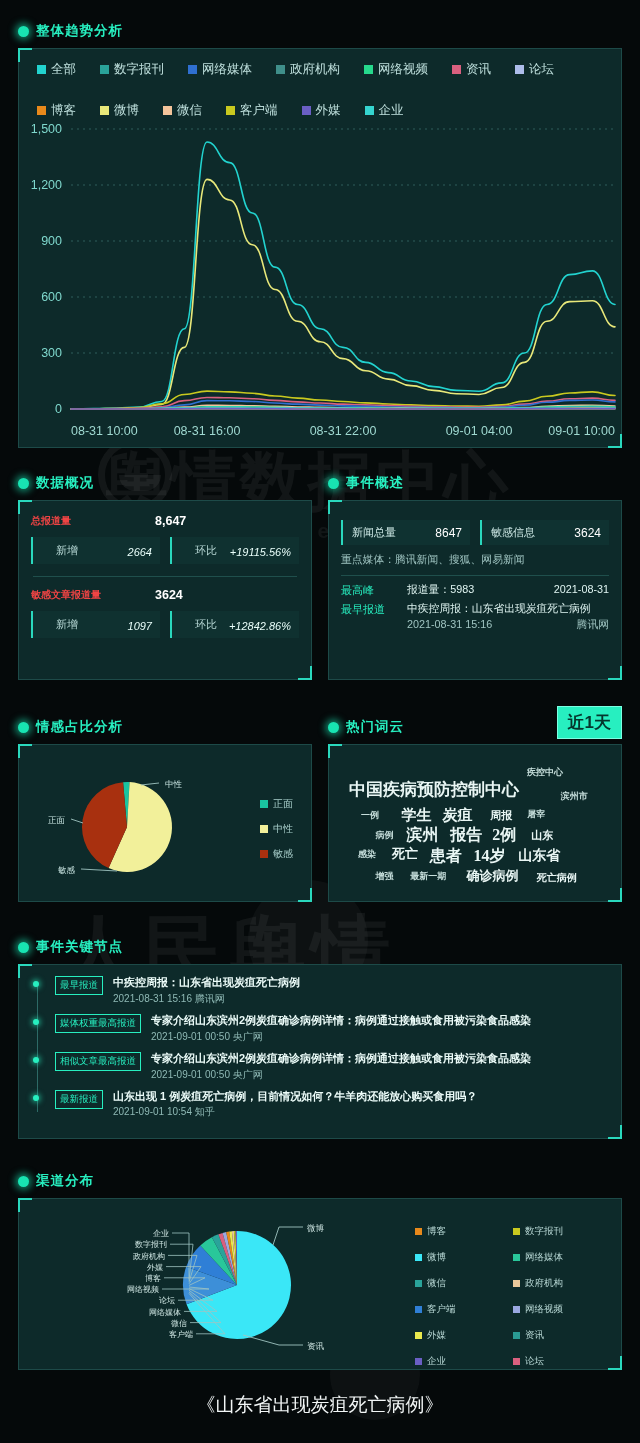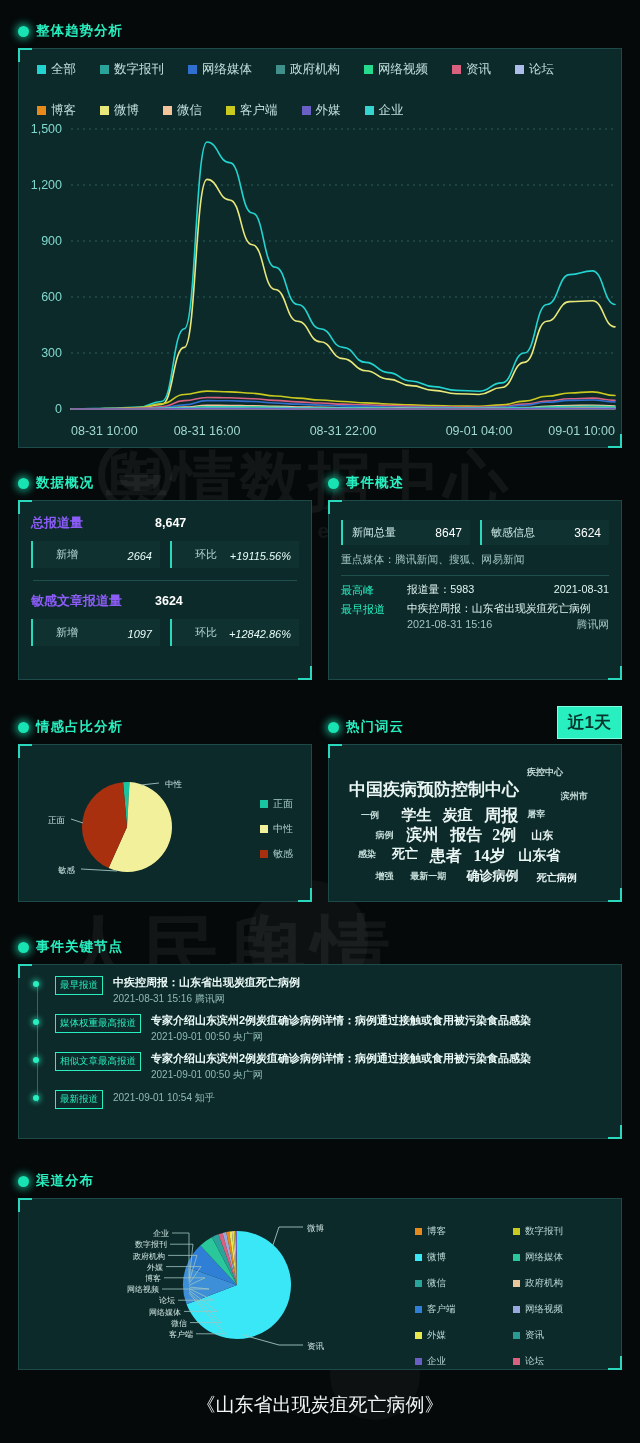--- a/index.html
+++ b/index.html
@@ -45,21 +45,21 @@
   .lg .sw { width:9px; height:9px; flex:0 0 auto; }
   #trend-plot { position:absolute; left:0; top:72px; width:604px; height:326px; }
 
   
   #data-head { position:absolute; left:18px; top:474px; }
   #data-panel { position:absolute; left:18px; top:500px; width:294px; height:180px; padding:13px 12px; }
   #event-head { position:absolute; left:328px; top:474px; }
   #event-panel { position:absolute; left:328px; top:500px; width:294px; height:180px; padding:11px 12px; }
 
   .ov-row { display:flex; align-items:center; }
-  .ov-title { font-size:13px; font-weight:700; color:#8b5cf6; width:124px; }
+  .ov-title { font-size:10px; font-weight:700; color:#ef4444; width:124px; }
   .ov-big { font-size:12.5px; font-weight:700; color:#ffffff; }
   .ov-subs { display:flex; gap:10px; margin-top:9px; }
   .ov-sub { flex:1; background:#10373599; border-left:2px solid #2ad8bd; padding:6px 8px 6px 23px;
             display:flex; justify-content:space-between; align-items:flex-end; }
   .ov-sub .k { font-size:11px; color:#b6d7d4; }
   .ov-sub .v { font-size:11px; font-style:italic; color:#eafffb; }
   .ov-div { height:1px; background:#1f4f4c; margin:12px 2px 11px; }
 
   .ev-range { font-size:11.5px; color:#dff4f1; letter-spacing:.3px; }
   .ev-stats { display:flex; gap:10px; margin-top:8px; }
@@ -338,21 +338,21 @@
 </div>
 <div id="range-badge">近1天</div>
 <div class="panel" id="cloud-panel">
   <div id="cloud">
       <span class="wc" style="left: 36%; top: 28%; font-size: 17px;">中国疾病预防控制中心</span>
       <span class="wc" style="left: 74%; top: 17%; font-size: 9px; color: rgb(198, 222, 219);">疾控中心</span>
       <span class="wc" style="left: 84%; top: 33%; font-size: 9px; color: rgb(198, 222, 219);">滨州市</span>
       <span class="wc" style="left: 14%; top: 45%; font-size: 9px; color: rgb(198, 222, 219);">一例</span>
       <span class="wc" style="left: 30%; top: 45%; font-size: 15px;">学生</span>
       <span class="wc" style="left: 44%; top: 45%; font-size: 15px;">炭疽</span>
-      <span class="wc" style="left: 59%; top: 45%; font-size: 17px;">周报</span>
+      <span class="wc" style="left: 59%; top: 45%; font-size: 11px;">周报</span>
       <span class="wc" style="left: 71%; top: 44%; font-size: 9px; color: rgb(198, 222, 219);">屠宰</span>
       <span class="wc" style="left: 19%; top: 58%; font-size: 9px; color: rgb(198, 222, 219);">病例</span>
       <span class="wc" style="left: 32%; top: 58%; font-size: 16px;">滨州</span>
       <span class="wc" style="left: 47%; top: 58%; font-size: 16px;">报告</span>
       <span class="wc" style="left: 60%; top: 58%; font-size: 16px;">2例</span>
       <span class="wc" style="left: 73%; top: 58%; font-size: 11px;">山东</span>
       <span class="wc" style="left: 13%; top: 70%; font-size: 9px; color: rgb(198, 222, 219);">感染</span>
       <span class="wc" style="left: 26%; top: 70%; font-size: 13px;">死亡</span>
       <span class="wc" style="left: 40%; top: 71%; font-size: 16px;">患者</span>
       <span class="wc" style="left: 55%; top: 71%; font-size: 16px;">14岁</span>
@@ -399,20 +399,21 @@
             <div class="t1">专家介绍山东滨州2例炭疽确诊病例详情：病例通过接触或食用被污染食品感染</div>
             <div class="t2">2021-09-01 00:50  央广网</div>
           </div>
         </div>
       </div>
       <div class="tl-item">
         <span class="dot"></span>
         <div class="tl-row">
           <span class="tl-tag">最新报道</span>
           <div class="tl-txt">
+            <div class="t1">山东出现 1 例炭疽死亡病例，目前情况如何？牛羊肉还能放心购买食用吗？</div>
             <div class="t2">2021-09-01 10:54  知乎</div>
           </div>
         </div>
       </div>
     </div>
 </div>
 
 <div class="sec-head" id="chan-head">
   <span class="bullet"></span>
   <span class="txt">渠道分布</span>

